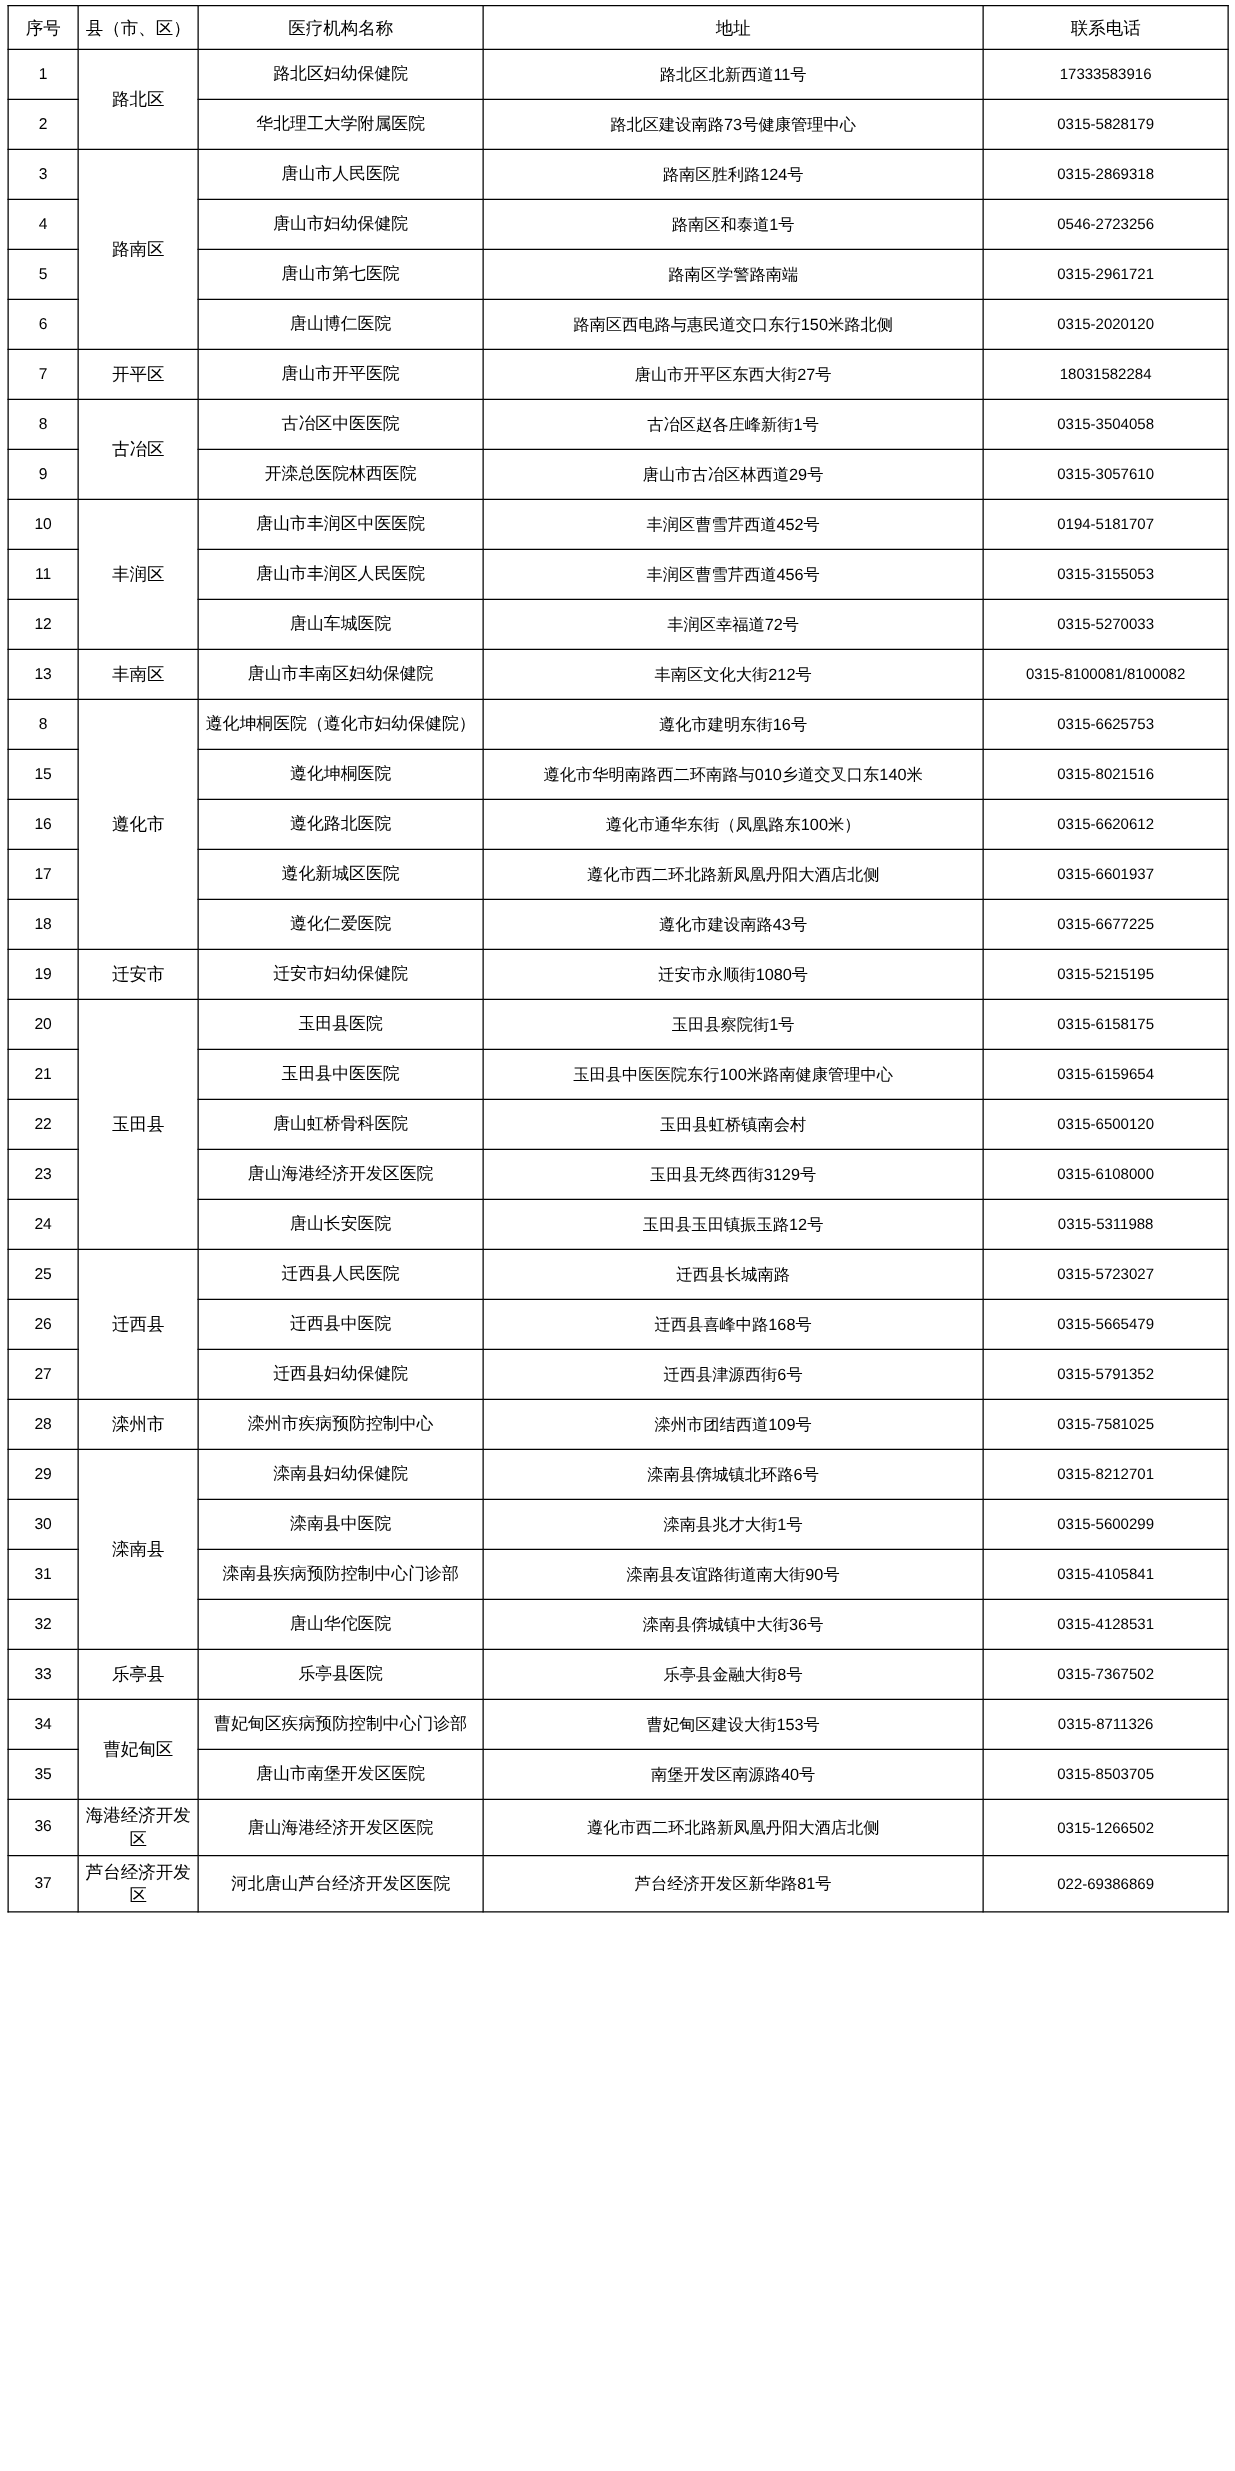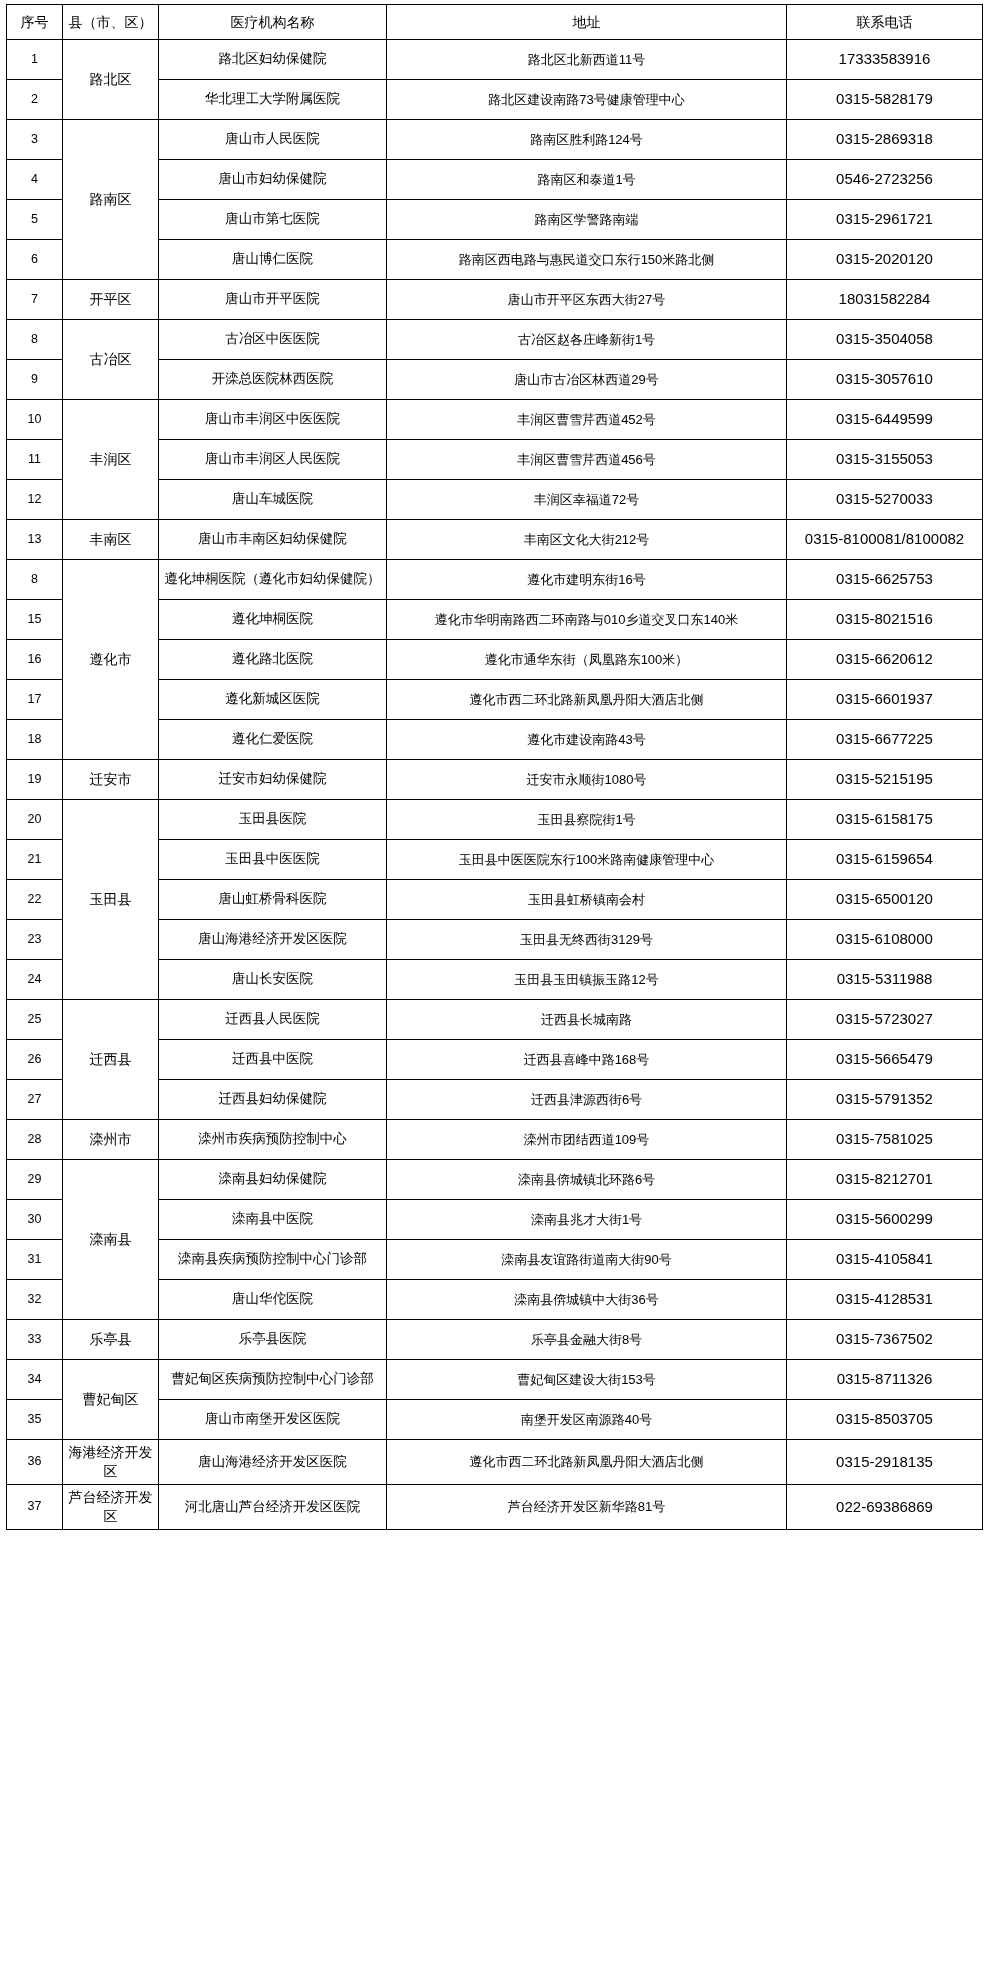--- a/index.html
+++ b/index.html
@@ -44,21 +44,21 @@
     font-size: 14px;
   }
   table.hospital-table td.name {
     font-size: 13.5px;
   }
   table.hospital-table td.addr {
     font-size: 13px;
     text-align: center;
   }
   table.hospital-table td.tel {
-    font-size: 15px;
+    font-size: 12px;
   }
   col.c-idx { width: 56px; }
   col.c-region { width: 96px; }
   col.c-name { width: 228px; }
   col.c-addr { width: 400px; }
   col.c-tel { width: 196px; }
   tr.row { height: 40px; }
 </style>
 </head>
 <body>
@@ -138,21 +138,21 @@
           <td class="idx">9</td>
           <td class="name">开滦总医院林西医院</td>
           <td class="addr">唐山市古冶区林西道29号</td>
           <td class="tel">0315-3057610</td>
         </tr>
         <tr class="row">
           <td class="idx">10</td>
           <td class="region" rowspan="3">丰润区</td>
           <td class="name">唐山市丰润区中医医院</td>
           <td class="addr">丰润区曹雪芹西道452号</td>
-          <td class="tel">0315-6449599</td>
+          <td class="tel">0194-5181707</td>
         </tr>
         <tr class="row">
           <td class="idx">11</td>
           <td class="name">唐山市丰润区人民医院</td>
           <td class="addr">丰润区曹雪芹西道456号</td>
           <td class="tel">0315-3155053</td>
         </tr>
         <tr class="row">
           <td class="idx">12</td>
           <td class="name">唐山车城医院</td>
@@ -304,21 +304,21 @@
           <td class="idx">35</td>
           <td class="name">唐山市南堡开发区医院</td>
           <td class="addr">南堡开发区南源路40号</td>
           <td class="tel">0315-8503705</td>
         </tr>
         <tr class="row">
           <td class="idx">36</td>
           <td class="region" rowspan="1">海港经济开发区</td>
           <td class="name">唐山海港经济开发区医院</td>
           <td class="addr">遵化市西二环北路新凤凰丹阳大酒店北侧</td>
-          <td class="tel">0315-2918135</td>
+          <td class="tel">0315-1266502</td>
         </tr>
         <tr class="row">
           <td class="idx">37</td>
           <td class="region" rowspan="1">芦台经济开发区</td>
           <td class="name">河北唐山芦台经济开发区医院</td>
           <td class="addr">芦台经济开发区新华路81号</td>
           <td class="tel">022-69386869</td>
         </tr>
       </tbody>
   </table>

